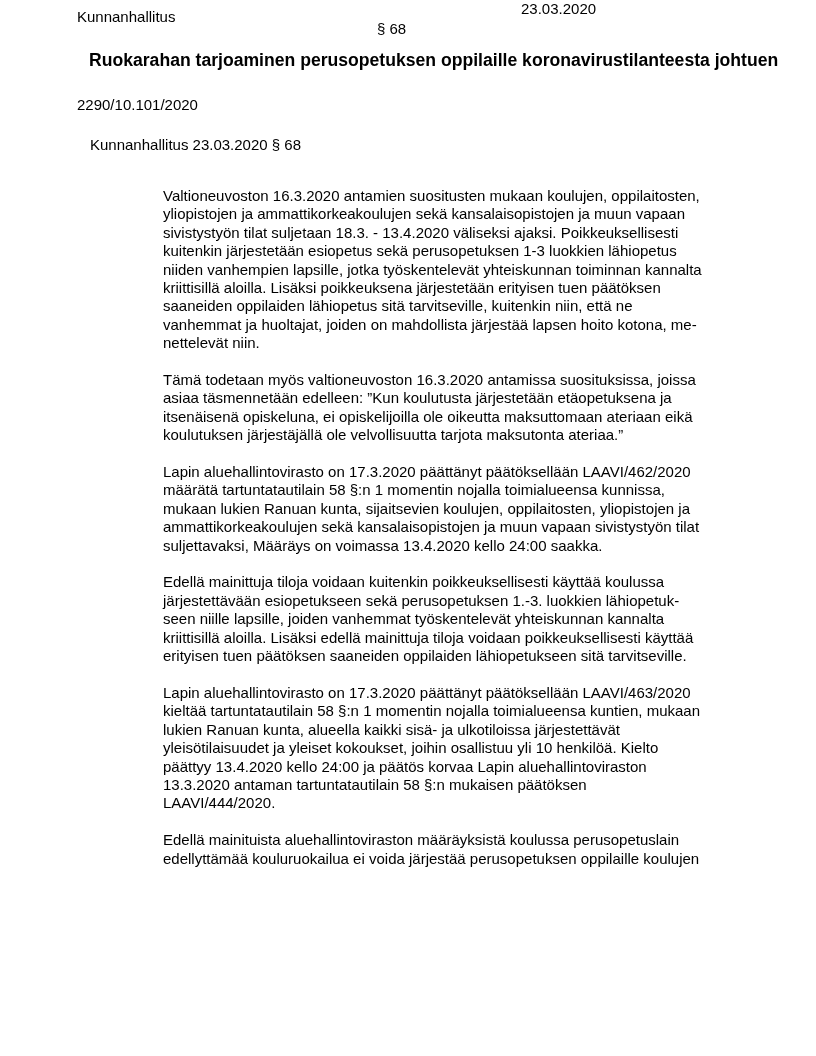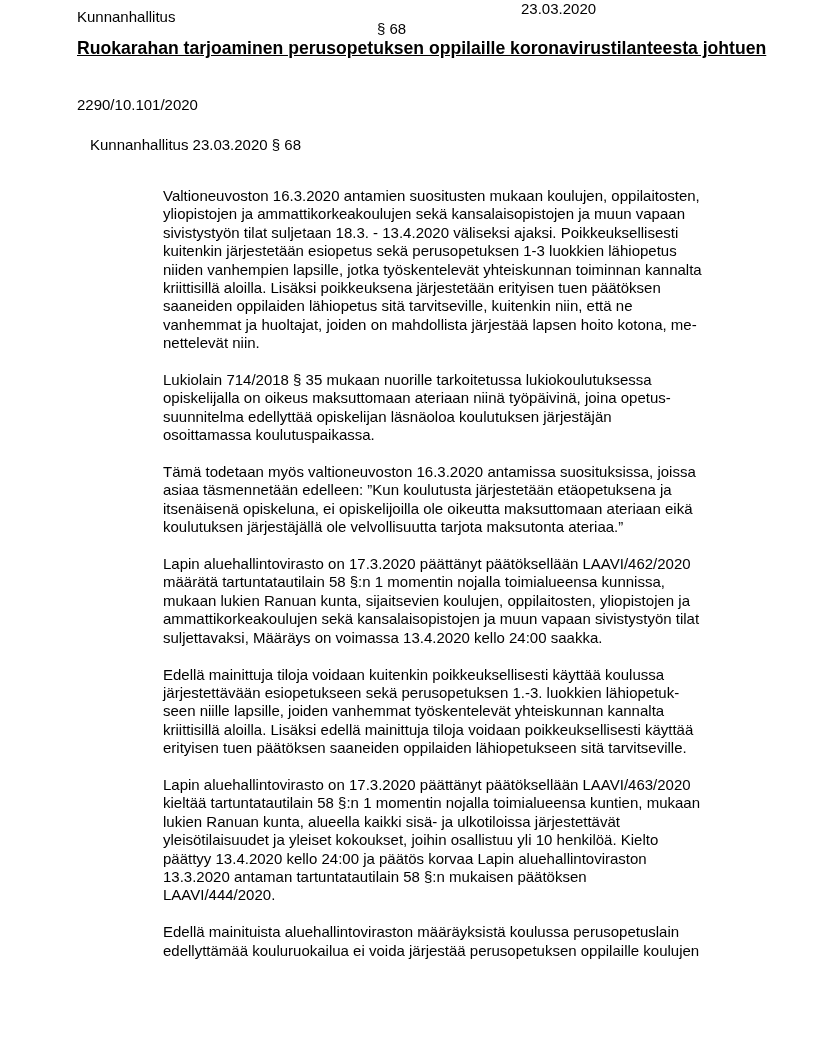--- a/index.html
+++ b/index.html
@@ -3,21 +3,21 @@
   <meta charset="utf-8">
   <style>
     html, body { margin: 0; padding: 0; background: #ffffff; }
     body { width: 816px; height: 1056px; overflow: hidden; position: relative;
            font-family: "Liberation Sans", sans-serif; color: #000; }
     .hdr { position: absolute; top: 0; left: 77px; font-size: 15px; line-height: 18px; }
     .hdr-body { position: absolute; top: 8px; left: 0; }
     .hdr-sec { position: absolute; top: 0; left: 300px; white-space: nowrap; margin-top: 20px; }
     .hdr-date { position: absolute; top: 0; left: 444px; white-space: nowrap; text-align: center; }
     .title { position: absolute; top: 37px; left: 77px; width: 700px; font-weight: bold;
-             font-size: 17.6px; line-height: 23px; margin: 0; text-decoration: underline; }
+             font-size: 17.6px; line-height: 23px; margin: 12px; }
     .dnum { position: absolute; top: 96px; left: 77px; font-size: 15px; line-height: 18px; }
     .meeting { position: absolute; top: 136px; left: 90px; font-size: 15px; line-height: 18px; }
     .body { position: absolute; top: 187px; left: 163px; width: 600px; font-size: 15px; line-height: 18.4px; }
     .body p { margin: 0 0 18.4px 0; white-space: pre-line; }
   </style>
 </head>
 <body>
 
 <div class="hdr">
   <span class="hdr-body">Kunnanhallitus</span>
@@ -34,24 +34,20 @@
 <div class="body">
   <p>Valtioneuvoston 16.3.2020 antamien suositusten mukaan koulujen, oppilaitosten,
 yliopistojen ja ammattikorkeakoulujen sekä kansalaisopistojen ja muun vapaan
 sivistystyön tilat suljetaan 18.3. - 13.4.2020 väliseksi ajaksi. Poikkeuksellisesti
 kuitenkin järjestetään esiopetus sekä perusopetuksen 1-3 luokkien lähiopetus
 niiden vanhempien lapsille, jotka työskentelevät yhteiskunnan toiminnan kannalta
 kriittisillä aloilla. Lisäksi poikkeuksena järjestetään erityisen tuen päätöksen
 saaneiden oppilaiden lähiopetus sitä tarvitseville, kuitenkin niin, että ne
 vanhemmat ja huoltajat, joiden on mahdollista järjestää lapsen hoito kotona, me-
 nettelevät niin.</p>
-  <p>Lukiolain 714/2018 § 35 mukaan nuorille tarkoitetussa lukiokoulutuksessa
-opiskelijalla on oikeus maksuttomaan ateriaan niinä työpäivinä, joina opetus-
-suunnitelma edellyttää opiskelijan läsnäoloa koulutuksen järjestäjän
-osoittamassa koulutuspaikassa.</p>
   <p>Tämä todetaan myös valtioneuvoston 16.3.2020 antamissa suosituksissa, joissa
 asiaa täsmennetään edelleen: ”Kun koulutusta järjestetään etäopetuksena ja
 itsenäisenä opiskeluna, ei opiskelijoilla ole oikeutta maksuttomaan ateriaan eikä
 koulutuksen järjestäjällä ole velvollisuutta tarjota maksutonta ateriaa.”</p>
   <p>Lapin aluehallintovirasto on 17.3.2020 päättänyt päätöksellään LAAVI/462/2020
 määrätä tartuntatautilain 58 §:n 1 momentin nojalla toimialueensa kunnissa,
 mukaan lukien Ranuan kunta, sijaitsevien koulujen, oppilaitosten, yliopistojen ja
 ammattikorkeakoulujen sekä kansalaisopistojen ja muun vapaan sivistystyön tilat
 suljettavaksi, Määräys on voimassa 13.4.2020 kello 24:00 saakka.</p>
   <p>Edellä mainittuja tiloja voidaan kuitenkin poikkeuksellisesti käyttää koulussa

